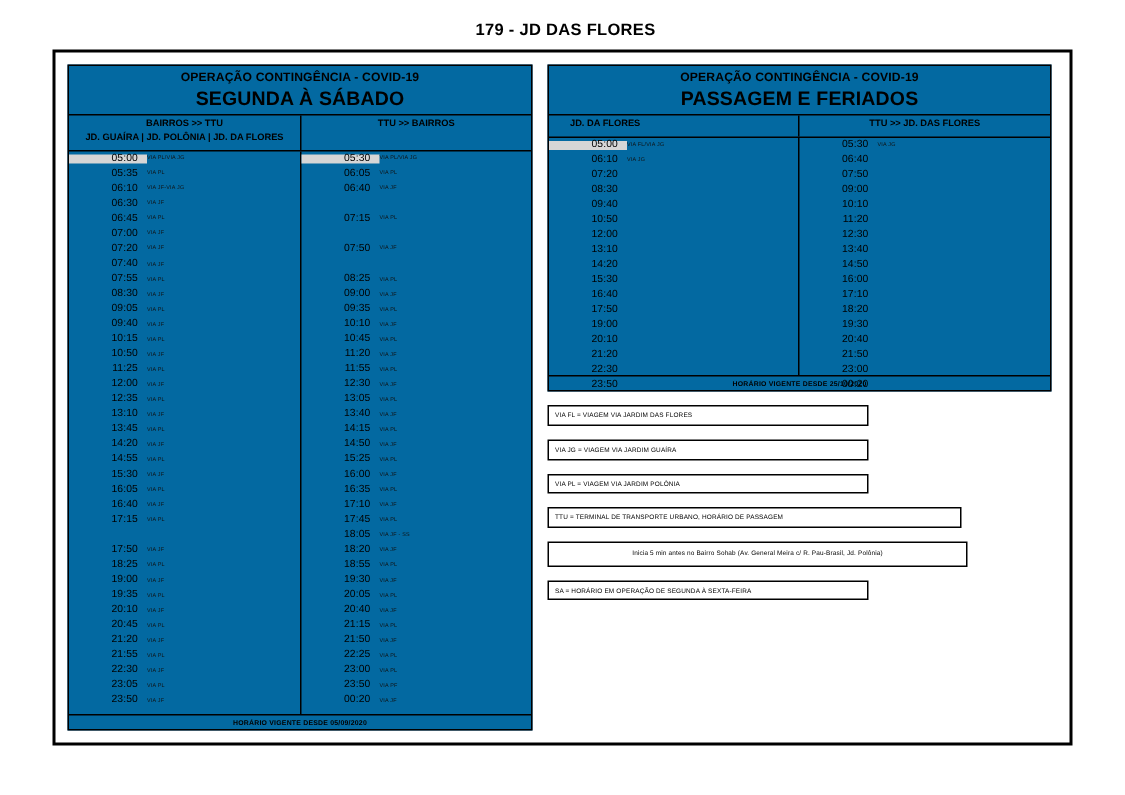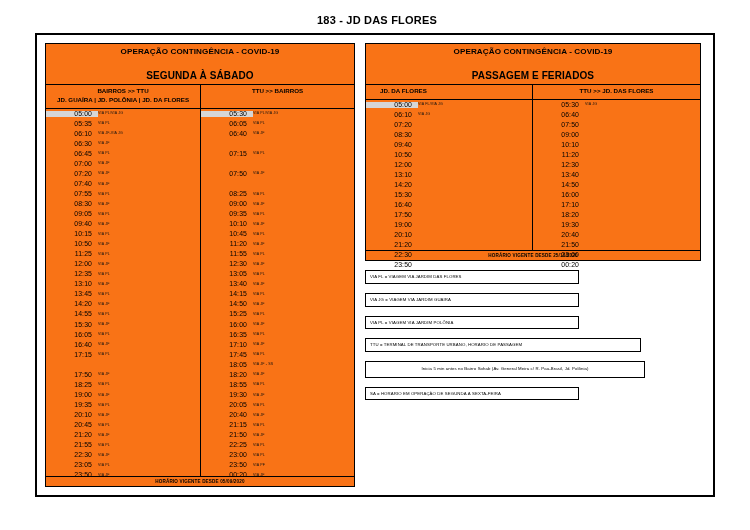--- a/index.html
+++ b/index.html
@@ -29,35 +29,35 @@
   }
   .panels{
     position:absolute;
     left:8px; top:8px; right:8px; bottom:8px;
     display:flex;
     gap:10px;
   }
   .panel{
     border:1px solid #000;
     box-sizing:border-box;
-    background:#f97316;
+    background:#0369a1;
     display:flex;
     flex-direction:column;
   }
   .panel-left{width:310px;}
   .panel-right{width:336px;height:218px;}
   .right-col{display:flex;flex-direction:column;gap:0;}
 
   .panel-head{
     border-bottom:1px solid #000;
     text-align:center;
     padding:3px 0 3px;
   }
   .panel-head .l1{font-size:8.1px;font-weight:bold;letter-spacing:.1px;}
-  .panel-head .l2{font-size:10px;font-weight:bold;letter-spacing:.1px;margin-top:14px;}
+  .panel-head .l2{font-size:13px;font-weight:bold;letter-spacing:.1px;margin-top:2px;}
 
   .colheads{
     display:flex;
     border-bottom:1px solid #000;
   }
   .colhead{
     box-sizing:border-box;
     text-align:center;
     padding:2px 0 3px;
     font-size:6.2px;
@@ -131,21 +131,21 @@
   .legend.w3{width:214px;margin-bottom:9px;}
   .legend.w4{width:276px;margin-bottom:9px;}
   .legend.w5{width:280px;margin-bottom:9px;text-align:center;padding:4px 6px;line-height:1.5;}
   .legend.w6{width:214px;}
 </style>
 </head>
 <body>
 
 <div class="page">
 
-  <div class="doc-title">183 - JD DAS FLORES</div>
+  <div class="doc-title">179 - JD DAS FLORES</div>
 
   <div class="panels">
 
     <div class="panel panel-left">
       <div class="panel-head">
         <div class="l1">OPERAÇÃO CONTINGÊNCIA - COVID-19</div>
         <div class="l2">SEGUNDA À SÁBADO</div>
       </div>
 
       <div class="colheads">

